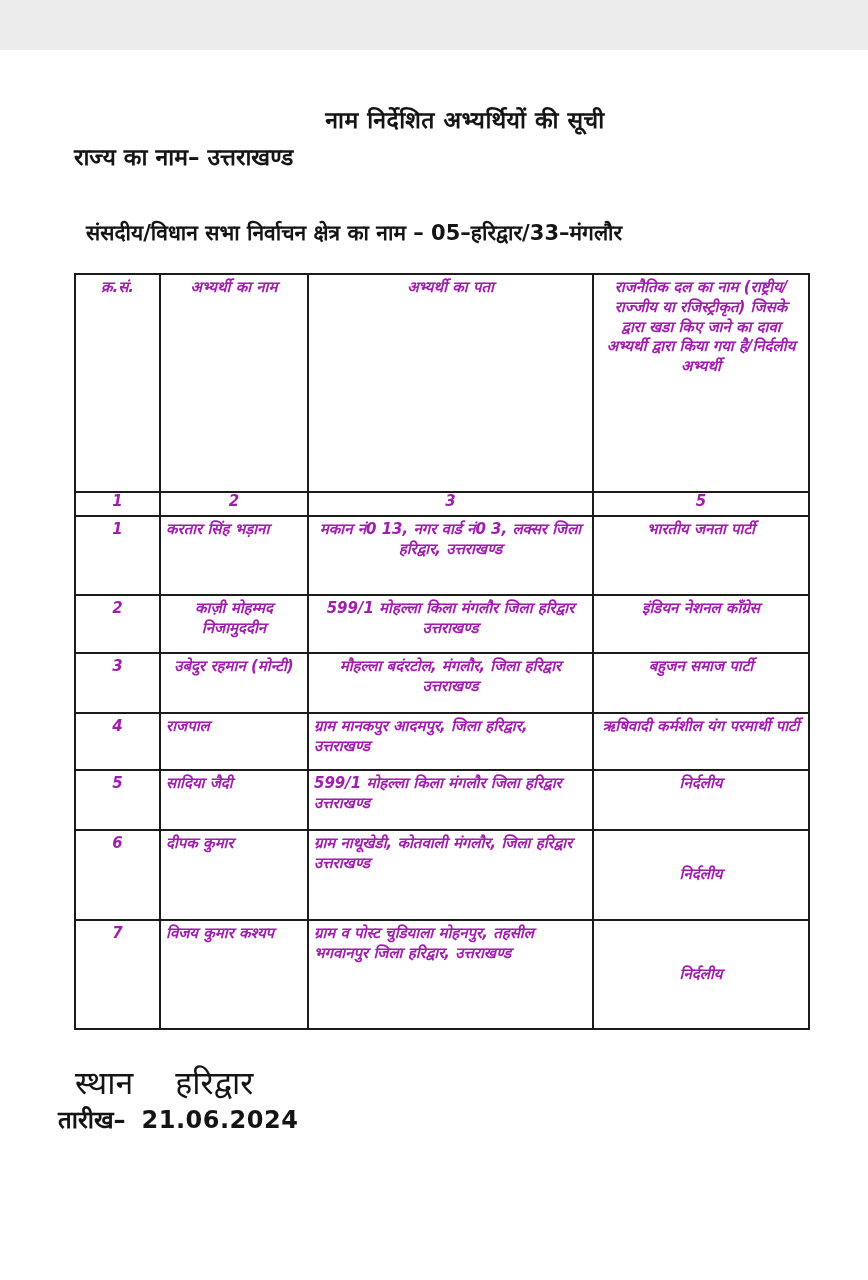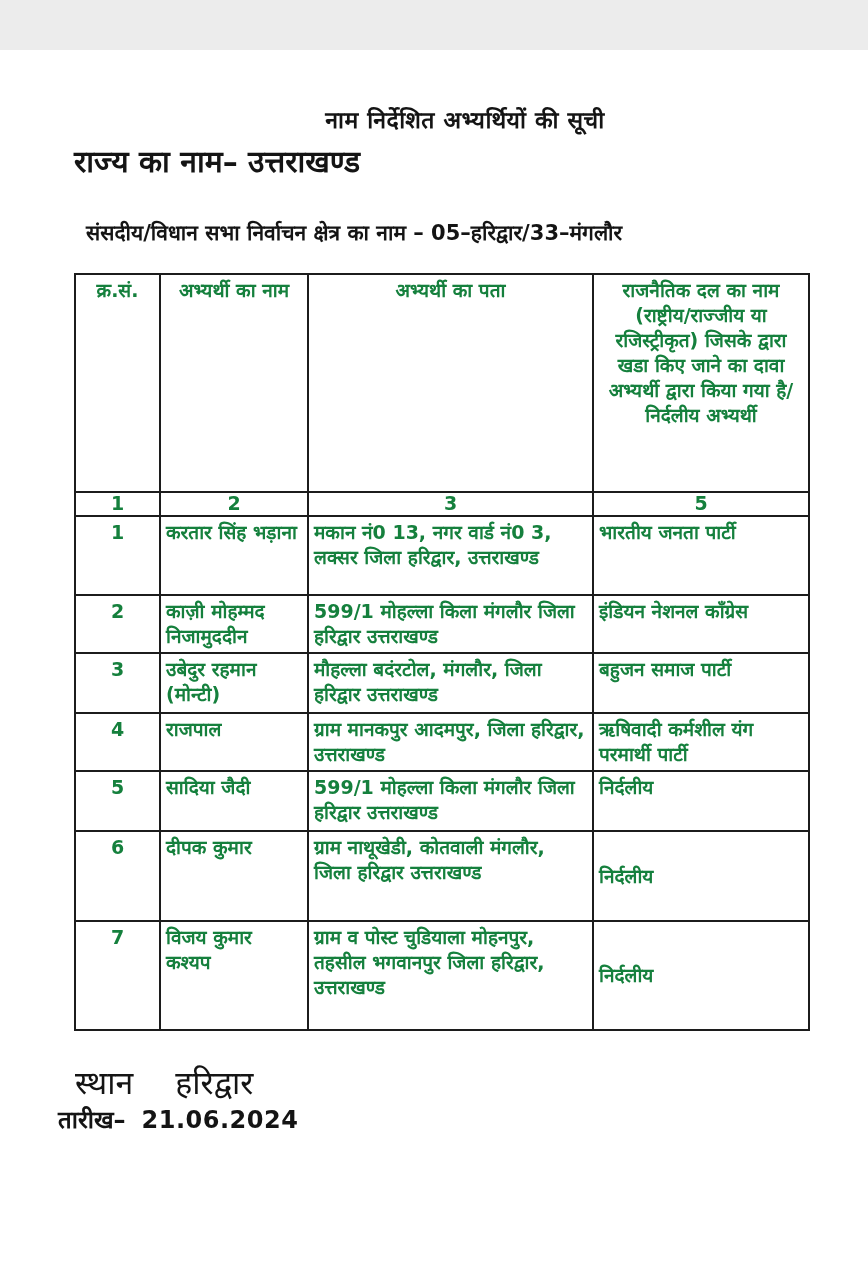--- a/index.html
+++ b/index.html
@@ -30,54 +30,55 @@
     width: 670px;
     text-align: center;
     font-size: 23px;
     font-weight: bold;
     letter-spacing: 0.5px;
   }
   .state-line {
     position: absolute;
     top: 140px;
     left: 74px;
-    font-size: 30px;
+    font-size: 23px;
     font-weight: bold;
   }
   .constituency-line {
     position: absolute;
     top: 218px;
     left: 86px;
     width: 740px;
     font-size: 21px;
     font-weight: bold;
   }
   table.cand-table {
     position: absolute;
     top: 273px;
     left: 74px;
     width: 734px;
     border-collapse: collapse;
     table-layout: fixed;
   }
   table.cand-table td {
     border: 2px solid #1c1c1c;
-    font-size: 19px;
-    font-weight: bold;
-    color: #15803d;
+    font-size: 15px;
+    font-weight: bold;
+    color: #a21caf;
     padding: 3px 5px;
     vertical-align: top;
     line-height: 1.32;
     overflow: hidden;
+    font-style: italic;
   }
   tr.head-row td { height: 210px; text-align: center; }
   tr.head-row td.party-head { text-align: center; padding: 3px 8px; }
   tr.num-row td { height: 22px; text-align: center; padding: 0 2px; line-height: 1.1; }
   td.sno { text-align: center; vertical-align: middle; }
-  .tc { text-align: left; }
+  .tc { text-align: center; }
   .tl { text-align: left; }
   .vm { vertical-align: middle !important; }
   tr.r0 td { height: 71px; }
   tr.r1 td { height: 50px; }
   tr.r2 td { height: 52px; }
   tr.r3 td { height: 49px; }
   tr.r4 td { height: 52px; }
   tr.r5 td { height: 82px; }
   tr.r6 td { height: 101px; }
   .place-line {

